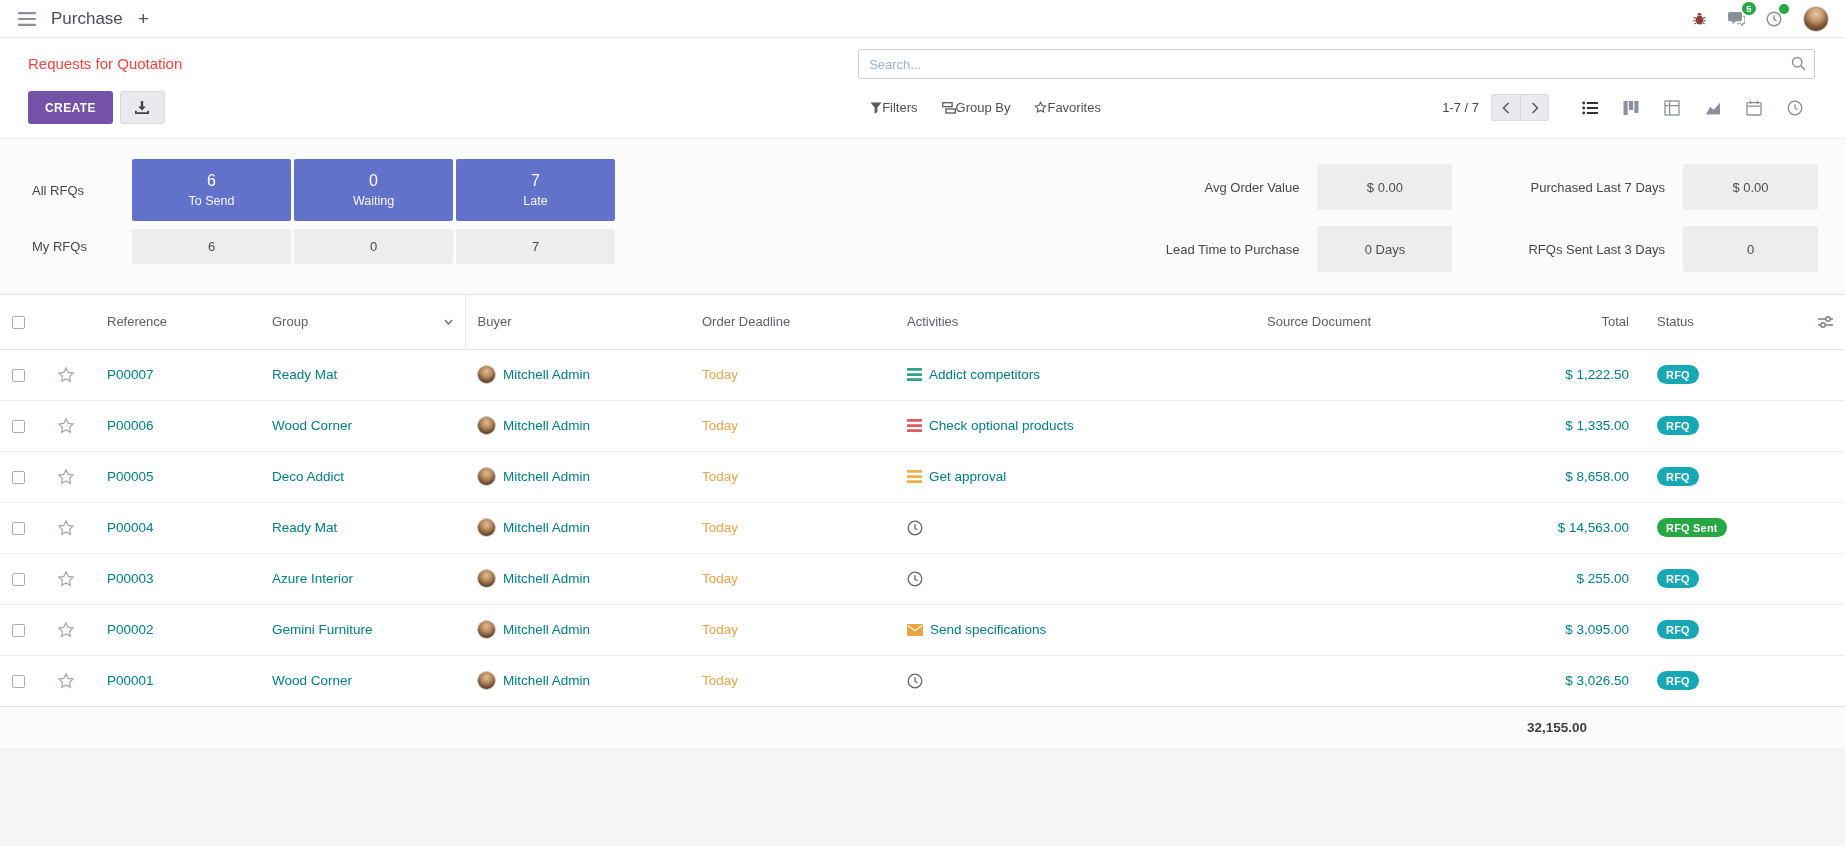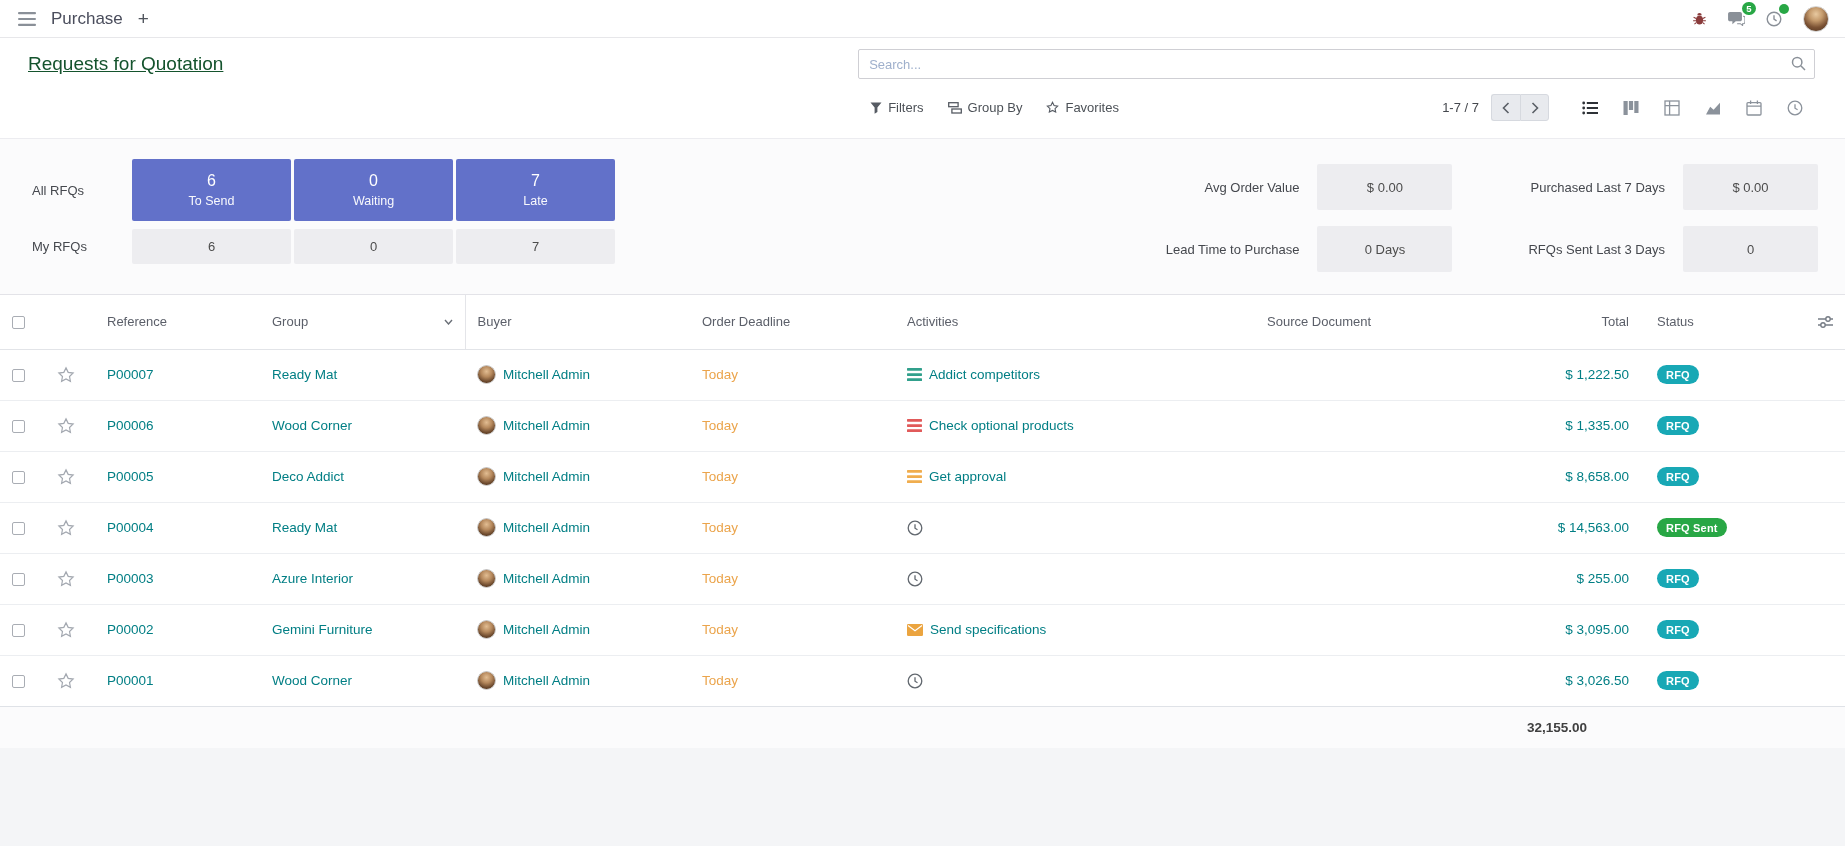--- a/index.html
+++ b/index.html
@@ -25,34 +25,34 @@
     font-size:9.5px; font-weight:bold; border-radius:8px; padding:1.5px 4.5px; line-height:1.1; }
   .nav-dot { position:absolute; top:-5px; right:-5px; width:10px; height:10px;
     background:#28a745; border-radius:50%; }
   .avatar { width:26px; height:26px; border-radius:50%; border:1px solid #d5d5d5;
     background: radial-gradient(circle at 50% 30%, #e8c9a0 0%, #c49a6c 32%, #7b5234 64%, #4e3320 100%); }
 
   
   .control { background:#fff; padding:10px 30px 14px 28px; display:flex; gap:26px; }
   .cp-left { width:45%; display:flex; flex-direction:column; gap:11px; }
   .cp-right { flex:1; display:flex; flex-direction:column; gap:11px; }
-  .page-title { font-size:19px; font-weight:400; color:#14532d; line-height:32px;text-decoration:underline; }
+  .page-title { font-size:15px; font-weight:400; color:#ef4444; line-height:32px; }
   .btn-row { display:flex; gap:7px; }
   .btn-create { background:#7452a8; color:#fff; font-size:12px; font-weight:700;
     letter-spacing:.4px; padding:0 17px; height:33px; border-radius:3px; }
   .btn-export { background:#e8eaee; border:1px solid #d6d9df; border-radius:3px;
     width:45px; height:33px; display:flex; align-items:center; justify-content:center; color:#3c434d; }
   .searchbox { position:relative; height:32px; }
   .searchbox input { width:100%; height:30px; margin-top:1px; border:1px solid #cfcfd4; border-radius:2px;
     padding:0 32px 0 10px; font-size:13px; font-family:inherit; color:#33406a; outline:none; }
   .searchbox input::placeholder { color:#9fb0cc; }
   .search-ic { position:absolute; right:9px; top:8px; color:#8a9098; }
   .cp-tools { display:flex; align-items:center; height:33px; }
   .search-opts { display:flex; gap:24px; padding-left:12px; }
-  .opt-btn { display:flex; align-items:center; gap:6px; color:#4c5157; font-size:13px; }
+  .opt-btn { display:flex; align-items:center; color:#4c5157; font-size:13px; }
   .opt-btn .oic { display:flex; color:#565b63; }
   .pager { margin-left:auto; display:flex; align-items:center; gap:12px; color:#45484e; }
   .pager-btns { display:flex; }
   .pager-btn { width:29px; height:27px; background:#e8eaee; border:1px solid #d6d9df;
     display:flex; align-items:center; justify-content:center; color:#5a5f66; }
   .pager-btn:first-child { border-right:none; border-radius:3px 0 0 3px; }
   .pager-btn:last-child { border-radius:0 3px 3px 0; }
   .view-switcher { display:flex; margin-left:20px; }
   .vs-btn { width:41px; height:28px; display:flex; align-items:center; justify-content:center; color:#8b929b; }
   .vs-btn.active { color:#2e3237; }
@@ -158,20 +158,31 @@
       </button>
       <button class="nav-ic">
         <span class="avatar"></span>
       </button>
     </div>
   </nav>
 
   <div class="control">
     <div class="cp-left">
       <h1 class="page-title">Requests for Quotation</h1>
+      <div class="btn-row">
+        <button class="btn-create">CREATE</button>
+        <button class="btn-export">
+          <span style="display:flex">
+            <svg width="16" height="15" viewBox="0 0 16 15" fill="currentColor">
+                <path d="M6.8 1h2.4v5.4h2.6L8 10.6 4.2 6.4h2.6z"></path>
+                <path d="M1 10.8v3.2h14v-3.2h-1.8v1.4H2.8v-1.4z"></path>
+              </svg>
+          </span>
+        </button>
+      </div>
     </div>
     <div class="cp-right">
       <div class="searchbox">
         <input type="text" placeholder="Search..." style="">
         <span class="search-ic">
           <svg width="15" height="15" viewBox="0 0 15 15" fill="none" stroke="currentColor" stroke-width="1.5">
               <circle cx="6.2" cy="6.2" r="4.7"></circle>
               <path d="M9.8 9.8L14 14"></path>
             </svg>
         </span>

